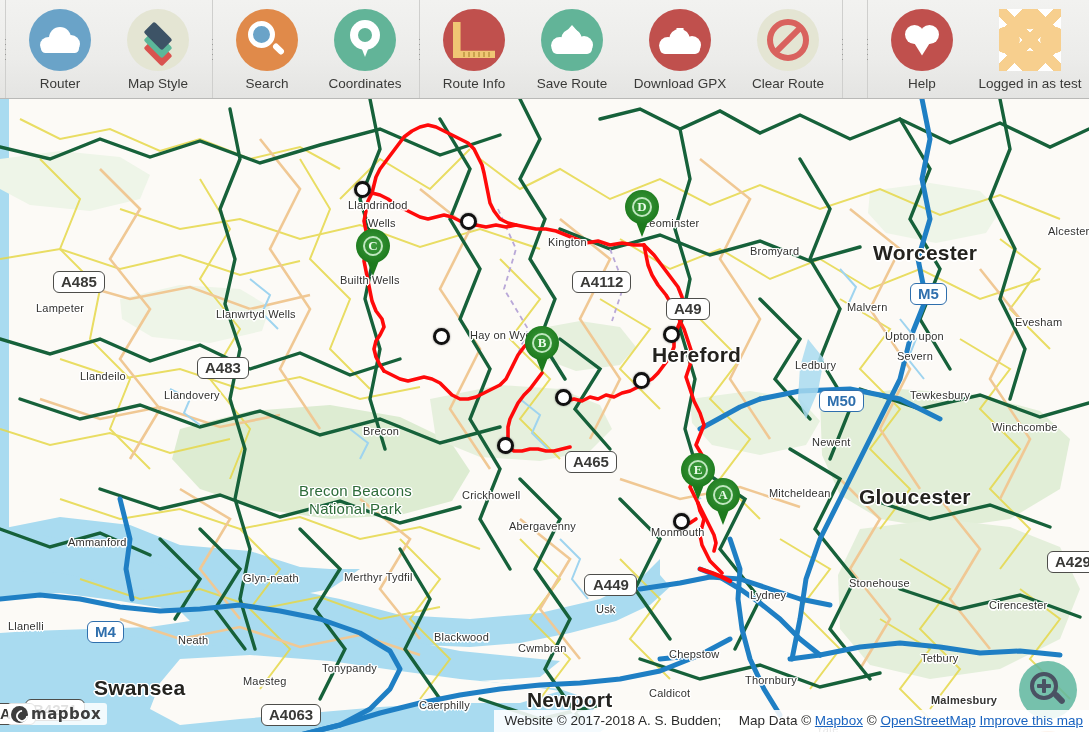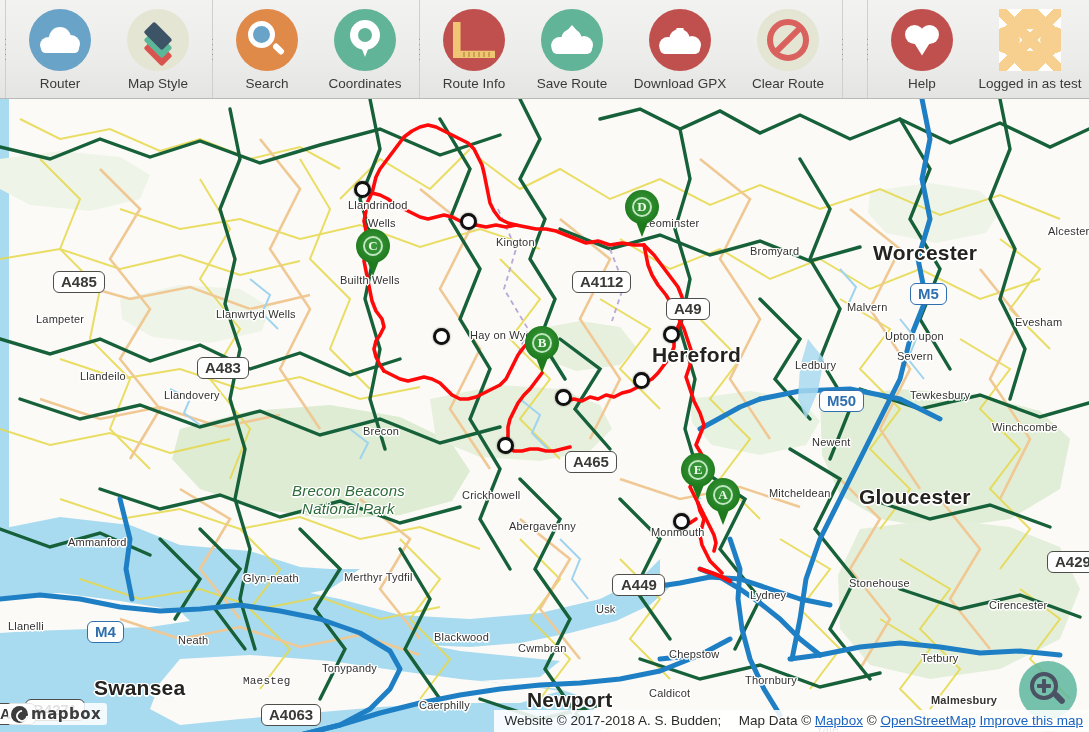--- a/index.html
+++ b/index.html
@@ -641,28 +641,28 @@
         <path d="M698,404 L702,412 L706,420 L710,428 L714,436 L716,444 L714,452"></path>
 
         <path d="M700,470 L712,474 L722,478 L730,482" stroke-width="4.4"></path>
         <path d="M684,425 L690,424 L696,420"></path>
       </g>
     </svg>
 
     <div id="labels">
         <div class="mlabel town" style="left: 348px; top: 100px;">Llandrindod</div>
         <div class="mlabel town" style="left: 368px; top: 118px;">Wells</div>
-        <div class="mlabel town" style="left: 496px; top: 137px;">Kington</div>
+        <div class="mlabel town" style="left: 548px; top: 137px;">Kington</div>
         <div class="mlabel town" style="left: 643px; top: 118px;">Leominster</div>
         <div class="mlabel town" style="left: 750px; top: 146px;">Bromyard</div>
         <div class="mlabel city" style="left: 873px; top: 142px;">Worcester</div>
         <div class="mlabel town" style="left: 1048px; top: 126px;">Alcester</div>
         <div class="mlabel town" style="left: 340px; top: 175px;">Builth Wells</div>
         <div class="mlabel town" style="left: 216px; top: 209px;">Llanwrtyd Wells</div>
-        <div class="mlabel town" style="left: 36px; top: 203px; margin-top: 11px;">Lampeter</div>
+        <div class="mlabel town" style="left: 36px; top: 203px;">Lampeter</div>
         <div class="mlabel town" style="left: 470px; top: 230px;">Hay on Wye</div>
         <div class="mlabel city" style="left: 652px; top: 244px;">Hereford</div>
         <div class="mlabel town" style="left: 847px; top: 202px;">Malvern</div>
         <div class="mlabel town" style="left: 885px; top: 231px;">Upton upon</div>
         <div class="mlabel town" style="left: 897px; top: 251px;">Severn</div>
         <div class="mlabel town" style="left: 1015px; top: 217px;">Evesham</div>
         <div class="mlabel town" style="left: 795px; top: 260px;">Ledbury</div>
         <div class="mlabel town" style="left: 164px; top: 290px;">Llandovery</div>
         <div class="mlabel town" style="left: 80px; top: 271px;">Llandeilo</div>
         <div class="mlabel town" style="left: 910px; top: 290px;">Tewkesbury</div>
@@ -681,45 +681,45 @@
         <div class="mlabel town" style="left: 750px; top: 490px;">Lydney</div>
         <div class="mlabel town" style="left: 849px; top: 478px;">Stonehouse</div>
         <div class="mlabel town" style="left: 989px; top: 500px;">Cirencester</div>
         <div class="mlabel town" style="left: 8px; top: 521px;">Llanelli</div>
         <div class="mlabel town" style="left: 178px; top: 535px;">Neath</div>
         <div class="mlabel town" style="left: 434px; top: 532px;">Blackwood</div>
         <div class="mlabel town" style="left: 518px; top: 543px;">Cwmbran</div>
         <div class="mlabel town" style="left: 669px; top: 549px;">Chepstow</div>
         <div class="mlabel town" style="left: 745px; top: 575px;">Thornbury</div>
         <div class="mlabel city" style="left: 94px; top: 577px;">Swansea</div>
-        <div class="mlabel town" style="left: 243px; top: 576px; font-family: Liberation Mono, monospace;">Maesteg</div>
+        <div class="mlabel town" style="left: 243px; top: 576px;">Maesteg</div>
         <div class="mlabel town" style="left: 322px; top: 563px;">Tonypandy</div>
         <div class="mlabel city" style="left: 527px; top: 589px;">Newport</div>
         <div class="mlabel town" style="left: 649px; top: 588px;">Caldicot</div>
         <div class="mlabel town" style="left: 921px; top: 553px;">Tetbury</div>
         <div class="mlabel town" style="left: 931px; top: 595px; font-weight: bold;">Malmesbury</div>
         <div class="mlabel town" style="left: 419px; top: 600px;">Caerphilly</div>
         <div class="mlabel town" style="left: 816px; top: 624px;">Yate</div>
       </div>
 
-    <div class="mlabel park" id="park-label" style="left: 292px; top: 383px; font-style: italic;">
+    <div class="mlabel park" id="park-label" style="left: 299px; top: 383px;">
       <span>Brecon Beacons</span><br>
       <span>National Park</span>
     </div>
 
     <div id="shields">
         <div class="shield" style="left: 53px; top: 172px;">A485</div>
         <div class="shield" style="left: 572px; top: 172px;">A4112</div>
         <div class="shield" style="left: 666px; top: 199px;">A49</div>
         <div class="shield mot" style="left: 910px; top: 184px;">M5</div>
         <div class="shield" style="left: 197px; top: 258px;">A483</div>
         <div class="shield mot" style="left: 819px; top: 291px;">M50</div>
         <div class="shield" style="left: 565px; top: 352px;">A465</div>
         <div class="shield" style="left: 1047px; top: 452px;">A429</div>
-        <div class="shield" style="left: 612px; top: 475px; padding-left: 8px;">A449</div>
+        <div class="shield" style="left: 584px; top: 475px; padding-left: 8px;">A449</div>
         <div class="shield mot" style="left: 87px; top: 522px;">M4</div>
         <div class="shield" style="left: 25px; top: 600px;">B4271</div>
         <div class="shield" style="left: 261px; top: 605px;">A4063</div>
         <div class="shield" style="left: -8px; top: 604px;">A47</div>
       </div>
 
     <div id="waypoints">
         <div class="wpt" style="left: 354px; top: 82px;"></div>
         <div class="wpt" style="left: 460px; top: 114px;"></div>
         <div class="wpt" style="left: 433px; top: 229px;"></div>

